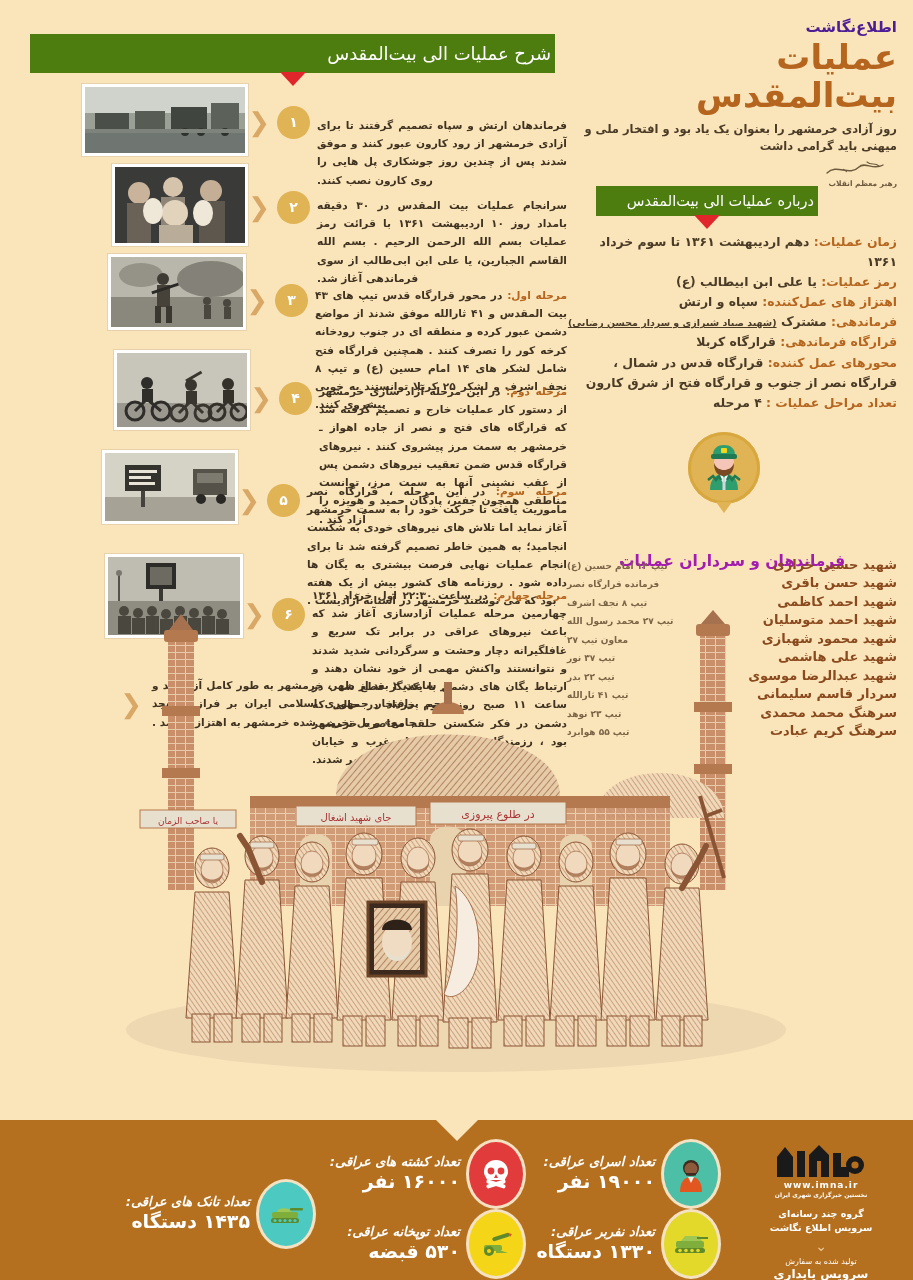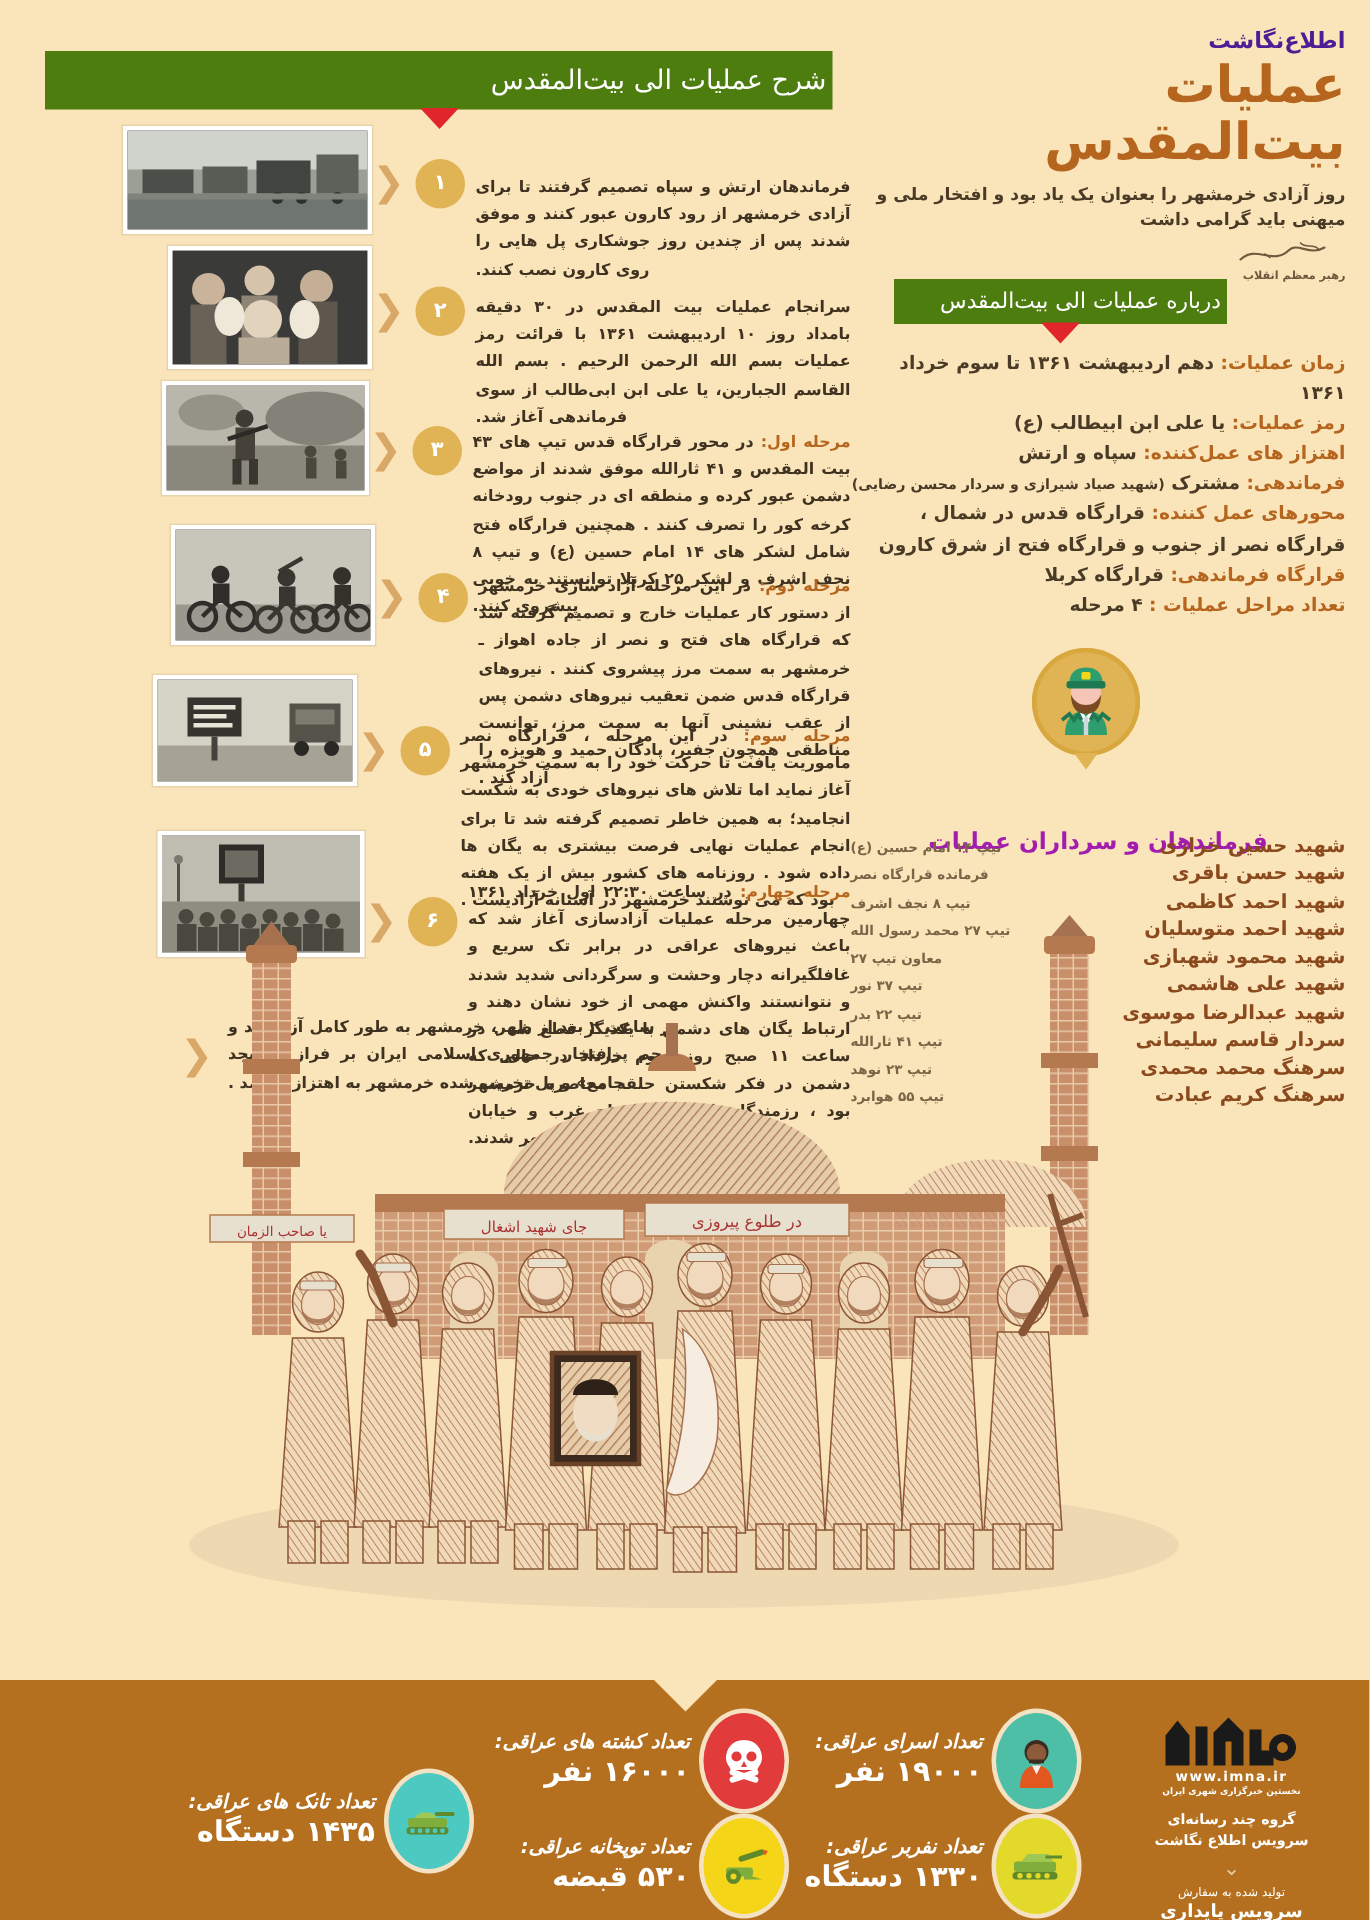--- a/index.html
+++ b/index.html
@@ -26,21 +26,21 @@
   .banner::after{content:"";position:absolute;left:50%;transform:translateX(-50%);bottom:-13px;
     border-left:13px solid transparent;border-right:13px solid transparent;border-top:14px solid #e0262b;}
 
   #about-banner{position:absolute;top:186px;right:95px;width:222px;}
   #about-banner .bt{font-size:14.5px;padding:7px 4px;}
 
   
   .about{position:absolute;top:232px;right:16px;width:330px;text-align:right;color:#4a3b26;}
   .about .row{font-size:12.4px;font-weight:bold;line-height:1.62;}
   .about .k{color:#b5651d;}
-  .about .small{font-size:9.5px;color:#4a3b26;font-weight:bold;}
+  .about .small{font-size:9.5px;color:#4a3b26;font-weight:bold;text-decoration:underline;}
 
   
   .medal{position:absolute;top:432px;right:153px;width:72px;height:72px;}
   .medal .circ{width:72px;height:72px;border-radius:50%;background:#e0b354;box-shadow:0 0 0 3px #d8a83f inset;}
   .medal .tip{position:absolute;left:50%;transform:translateX(-50%);bottom:-9px;
     border-left:8px solid transparent;border-right:8px solid transparent;border-top:11px solid #e0b354;}
   .medal svg{position:absolute;left:0;top:0;}
 
   .cmd-title{position:absolute;top:552px;right:16px;width:330px;text-align:center;
     font-size:15.5px;font-weight:bold;color:#a21caf;}
@@ -120,22 +120,22 @@
 
   <div class="banner" id="about-banner">
     <div class="bt">درباره عملیات الی بیت‌المقدس</div>
   </div>
 
   <div class="about">
     <div class="row"><span class="k">زمان عملیات:</span> <span>دهم اردیبهشت ۱۳۶۱ تا سوم خرداد ۱۳۶۱</span></div>
     <div class="row"><span class="k">رمز عملیات:</span> <span>یا علی ابن ابیطالب (ع)</span></div>
     <div class="row"><span class="k">اهتزاز های عمل‌کننده:</span> <span>سپاه و ارتش</span></div>
     <div class="row"><span class="k">فرماندهی:</span> <span>مشترک</span> <span class="small">(شهید صیاد شیرازی و سردار محسن رضایی)</span></div>
+    <div class="row"><span class="k">قرارگاه فرماندهی:</span> <span>قرارگاه کربلا</span></div>
     <div class="row"><span class="k">محورهای عمل کننده:</span> <span>قرارگاه قدس در شمال ، قرارگاه نصر از جنوب و قرارگاه فتح از شرق کارون</span></div>
-    <div class="row"><span class="k">قرارگاه فرماندهی:</span> <span>قرارگاه کربلا</span></div>
     <div class="row"><span class="k">تعداد مراحل عملیات :</span> <span>۴ مرحله</span></div>
   </div>
 
   <div class="medal">
     <div class="circ"></div>
     <svg width="72" height="72" viewBox="0 0 72 72">
       <path d="M22 58 C22 46,28 42,36 42 C44 42,50 46,50 58 Z" fill="#2f9e6e"></path>
       <path d="M30 43 L36 52 L42 43 L40 41 L36 46 L32 41 Z" fill="#ffffff"></path>
       <rect x="34.5" y="46" width="3" height="12" fill="#cfd8dc"></rect>
       <ellipse cx="36" cy="30" rx="10" ry="11.5" fill="#f5c6b8"></ellipse>

